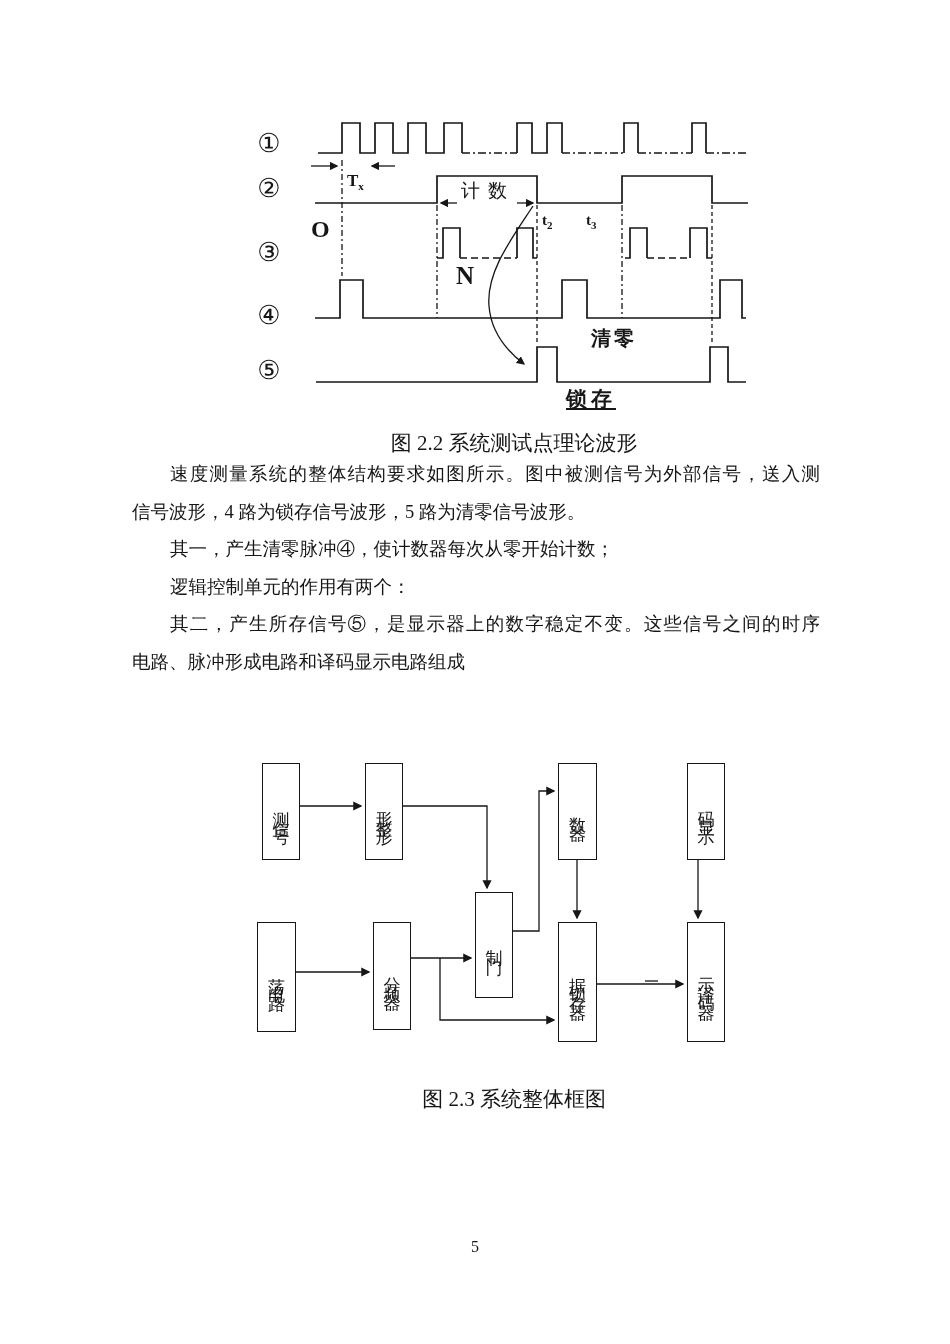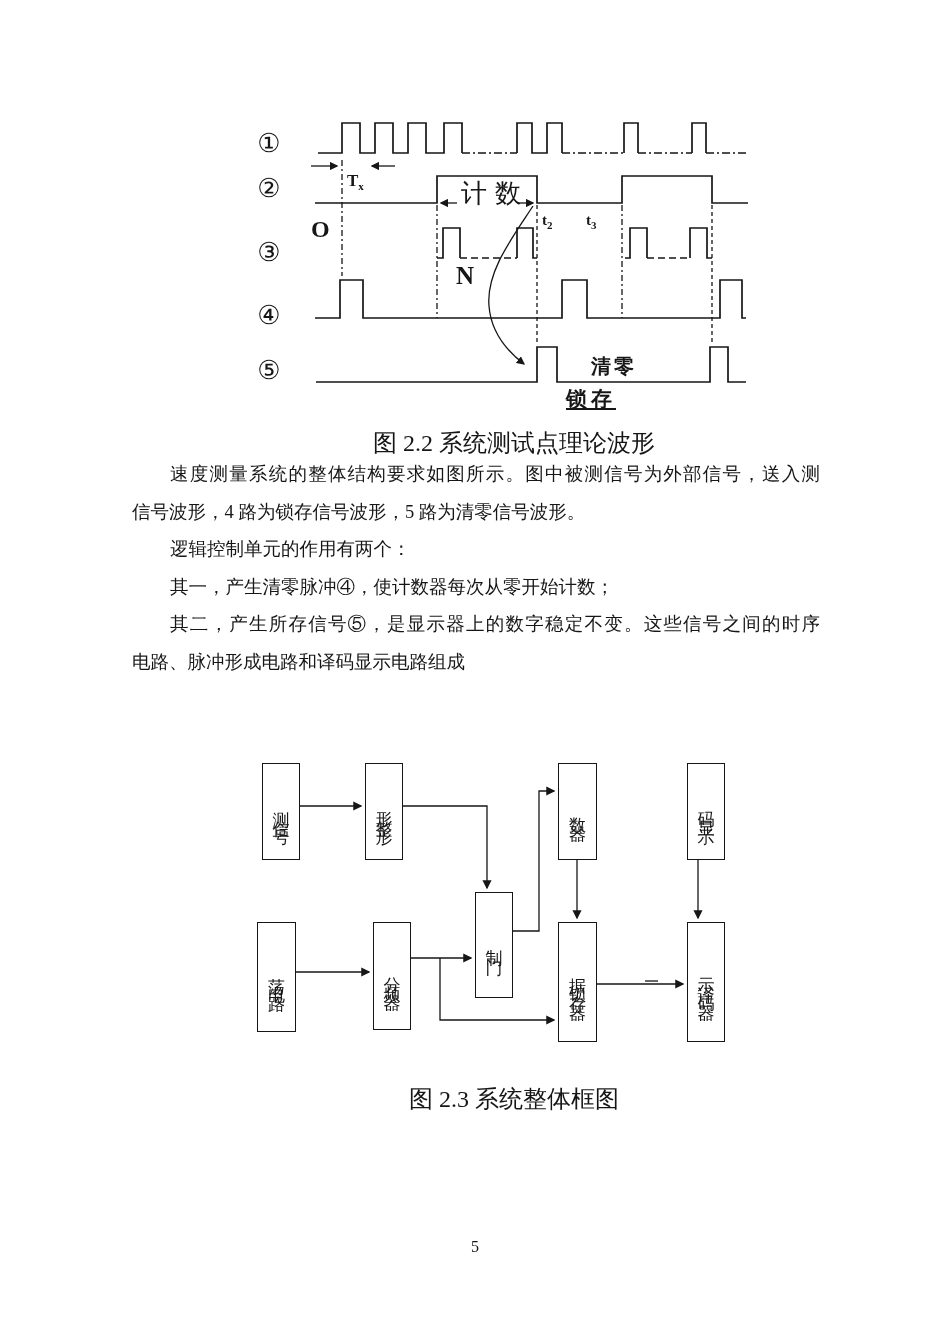--- a/index.html
+++ b/index.html
@@ -21,29 +21,29 @@
   .guide-dd{stroke-dasharray:6 3 2 3;}
   .guide-d{stroke-dasharray:4 3;}
 
   
   .rowlab{font-size:26px;line-height:1;width:34px;text-align:center;}
   .lbl{line-height:1;white-space:nowrap;}
   .lbl sub{font-size:11px;vertical-align:-4px;}
   .tx{font-weight:bold;font-size:17px;text-align:center;}
   .olab{font-weight:bold;font-size:24px;}
   .nlab{font-weight:bold;font-size:25px;}
-  .count{font-size:26px;letter-spacing:8px;}
+  .count{font-size:19px;letter-spacing:8px;}
   .tsub{font-weight:bold;font-size:15px;}
-  .cjk20{font-size:20px;letter-spacing:3px;font-weight:600;margin-top:28px;}
+  .cjk20{font-size:20px;letter-spacing:3px;font-weight:600;}
   .cjk21{font-size:21px;letter-spacing:4px;font-weight:600;text-decoration:underline;}
 
   
   .caption{
     left:132px;width:688px;text-align:center;padding-left:38px;
-    font-size:24px;line-height:28px;
+    font-size:21px;line-height:28px;
   }
   .textblock{left:132px;width:688px;top:456px;font-size:18.5px;}
   .tline{height:37.6px;line-height:37.6px;white-space:nowrap;font-family:Liberation Serif, serif;}
   .jfull{white-space:normal;text-align:justify;text-align-last:justify;}
   .ind{text-indent:38px;}
 
   
   .vbox{
     position:absolute;border:1.6px solid #161616;background:#fff;
     display:flex;align-items:center;justify-content:center;
@@ -136,22 +136,22 @@
   <div class="abs lbl nlab" style="left:456px;top:263px;">N</div>
 
   <div class="abs lbl cjk20" style="left:591px;top:328px;">清零</div>
   <div class="abs lbl cjk21" style="left:566px;top:389px;">锁存</div>
 
   <div class="abs caption" style="top:429px;">图 2.2  系统测试点理论波形</div>
 
   <div class="abs textblock">
     <div class="tline jfull ind">速度测量系统的整体结构要求如图所示。图中被测信号为外部信号，送入测</div>
     <div class="tline">信号波形，4 路为锁存信号波形，5 路为清零信号波形。</div>
+    <div class="tline ind">其一，产生清零脉冲④，使计数器每次从零开始计数；</div>
     <div class="tline ind">逻辑控制单元的作用有两个：</div>
-    <div class="tline ind">其一，产生清零脉冲④，使计数器每次从零开始计数；</div>
     <div class="tline jfull ind">其二，产生所存信号⑤，是显示器上的数字稳定不变。这些信号之间的时序</div>
     <div class="tline">电路、脉冲形成电路和译码显示电路组成</div>
   </div>
 
   <svg class="abs" style="left:250px;top:755px;" width="490" height="300" viewBox="250 755 490 300">
     <g>
 
       <path class="stroke thin" d="M300,806 L361,806" marker-end="url(#arr2)"></path>
 
       <path class="stroke thin" d="M403,806 H487 L487,888" marker-end="url(#arr2)"></path>

